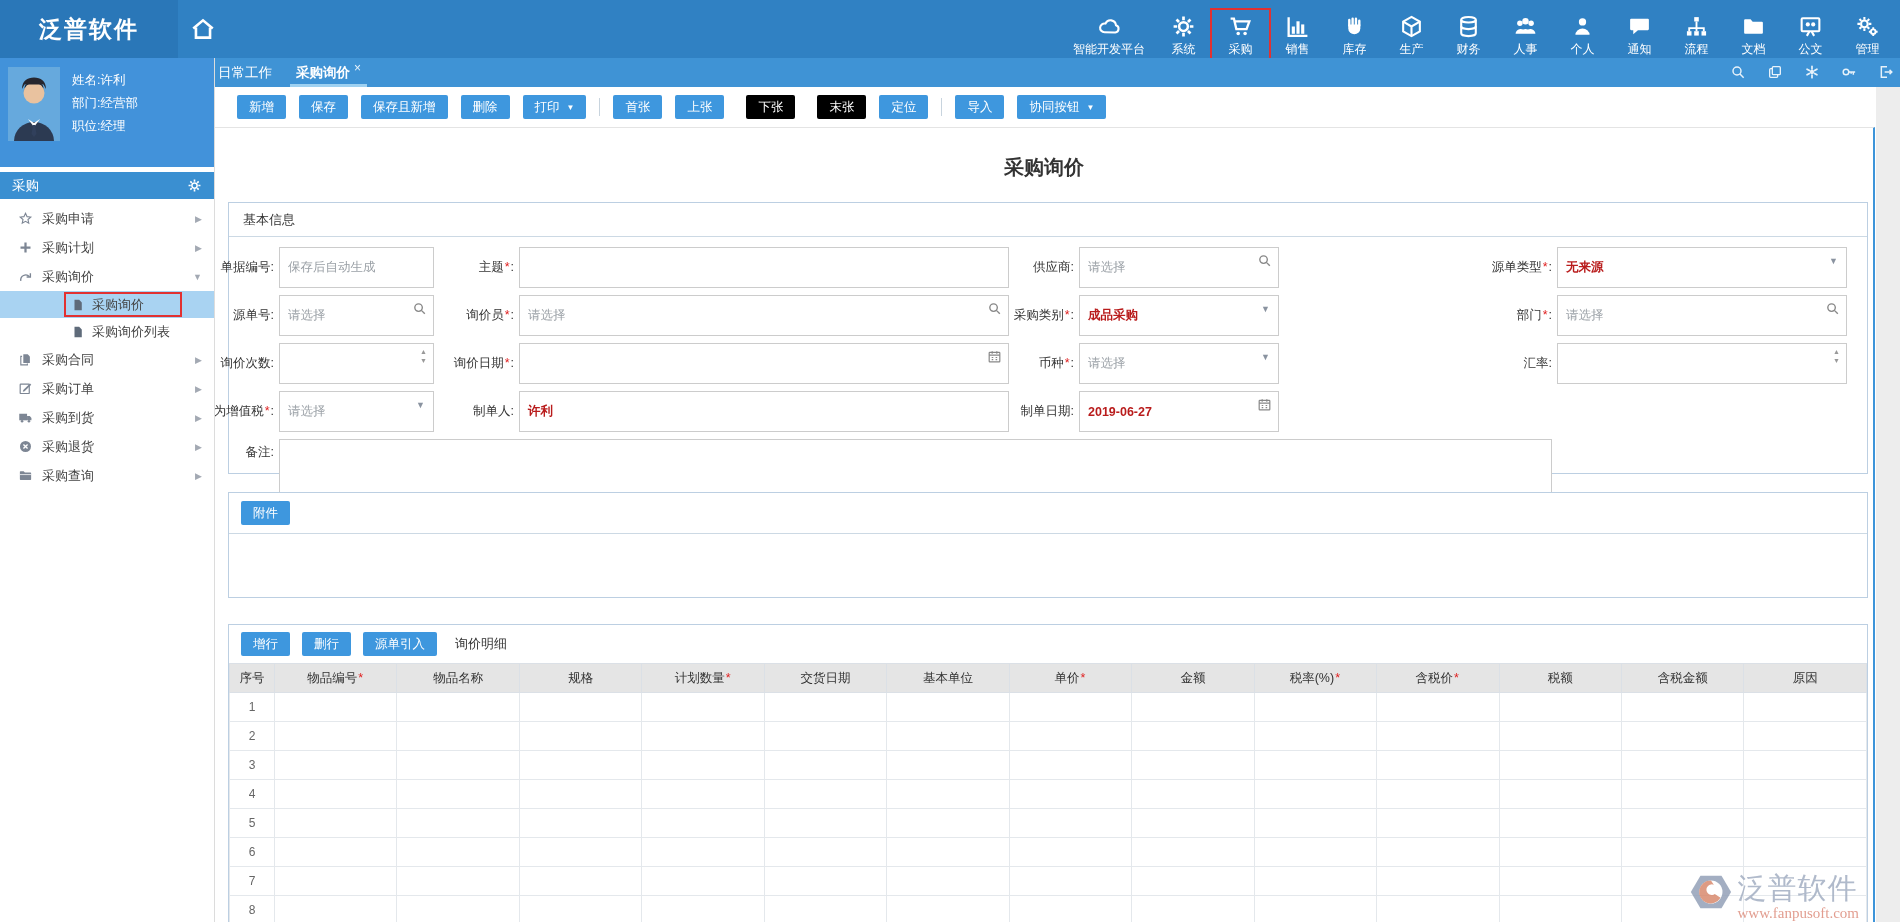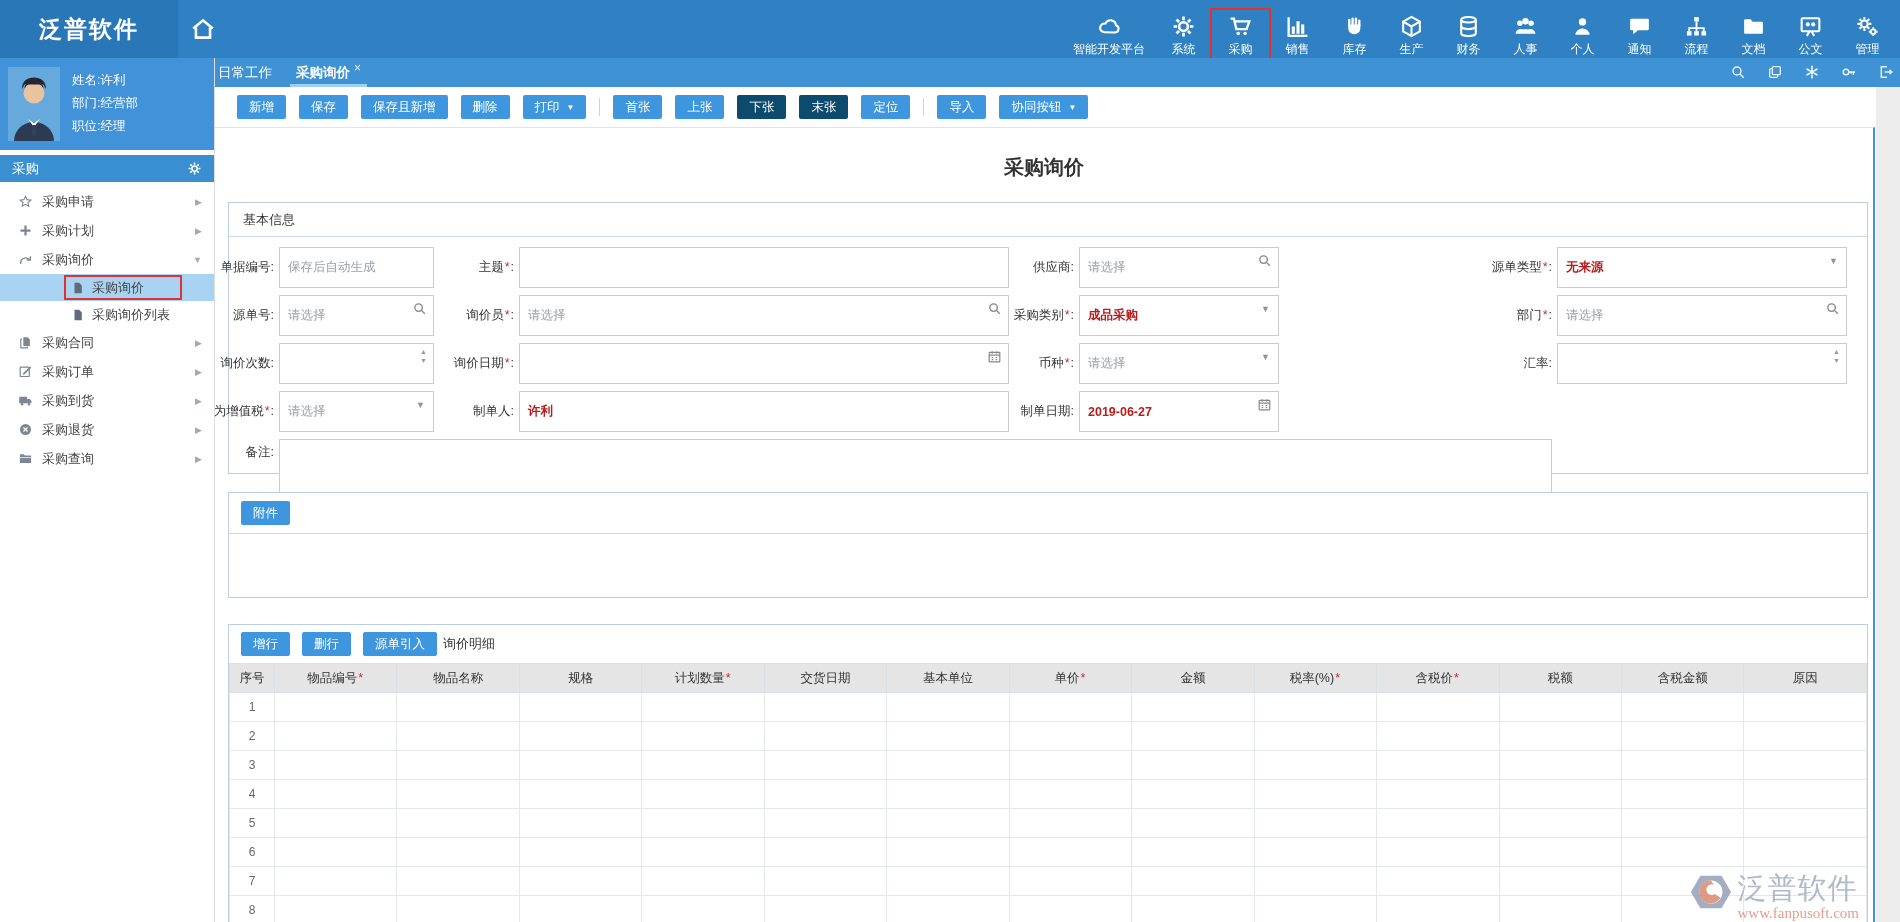--- a/index.html
+++ b/index.html
@@ -25,26 +25,26 @@
   .tab.active{font-weight:bold;}
   .tab.active::after{content:"";position:absolute;left:6px;right:6px;bottom:0;height:3px;background:#9ed1f1;}
   .tab-close{font-size:12px;margin-left:4px;position:relative;top:-5px;color:#e8f3fc;font-weight:normal;}
   #tab-tools{position:absolute;right:-8px;top:6px;display:flex;gap:21px;color:rgba(255,255,255,.88);overflow:hidden;width:178px;}
   #tab-tools .ic{width:16px;height:16px;}
   
   #toolbar{position:absolute;left:224px;top:87px;width:1660px;height:40px;background:#fff;
            display:flex;align-items:center;padding-left:13px;gap:13px;box-sizing:border-box;}
   .tbtn{height:24px;line-height:24px;padding:0 12px;background:#3e97de;color:#fff;font-size:12.5px;
         border-radius:2px;cursor:pointer;white-space:nowrap;}
-  .tbtn.light{background:#0c4a6e;}
+  .tbtn.light{background:#000000;margin-left:9px;}
   .tbtn .caret{font-size:8px;margin-left:7px;position:relative;top:-1px;}
   .tb-divider{width:1px;height:18px;background:#c8d4de;}
   
   #sidebar{position:absolute;left:0;top:58px;width:215px;height:864px;background:#fff;border-right:1px solid #dcdcdc;box-sizing:border-box;}
-  #user-panel{height:92px;background:#4292da;color:#fff;position:relative;}
+  #user-panel{height:109px;background:#4292da;color:#fff;position:relative;}
   #user-photo{position:absolute;left:8px;top:9px;width:52px;height:74px;}
   #user-lines{position:absolute;left:72px;top:11px;font-size:12.5px;line-height:23px;}
   #side-header{margin-top:5px;height:27px;background:#3a8fd1;color:#fff;display:flex;align-items:center;
                padding:0 12px;font-size:13.5px;}
   #side-header .ic{width:15px;height:15px;margin-left:auto;color:#fff;}
   #menu{padding-top:5px;}
   .menu-item{height:29px;display:flex;align-items:center;padding:0 12px 0 18px;font-size:13px;color:#444;cursor:pointer;}
   .menu-item .ic{width:15px;height:15px;margin-right:9px;color:#7d8694;}
   .chev{margin-left:auto;font-size:9px;color:#a3a9b3;}
   .menu-sub{position:relative;height:27px;display:flex;align-items:center;padding-left:71px;font-size:13px;color:#444;cursor:pointer;}
@@ -69,21 +69,21 @@
   .fin .ph{color:#9aa0a6;white-space:nowrap;}
   .fin .r-ic{position:absolute;right:6px;top:5px;width:15px;height:15px;color:#888;}
   .fin .caret{position:absolute;right:8px;top:8px;font-size:9px;color:#8a93a0;}
   .spin{position:absolute;right:6px;top:5px;display:flex;flex-direction:column;gap:3px;font-size:7px;line-height:6px;color:#999;}
   .remark-l{grid-column:1;align-self:start;margin-top:5px;}
   .remark-box{grid-column:2/8;height:72px;border:1px solid #ccc;background:#fff;align-self:start;box-sizing:border-box;}
   #attach-box{top:364px;height:106px;}
   .attach-head{height:40px;display:flex;align-items:center;padding-left:12px;border-bottom:1px solid #ccd9e4;}
   
   #items-box{top:496px;height:299px;border-bottom:none;}
-  .items-head{height:38px;display:flex;align-items:center;padding-left:12px;}
+  .items-head{height:38px;display:flex;align-items:center;padding-left:12px;gap:12px;}
   .items-tab{font-size:13px;color:#333;margin-left:6px;font-family:Liberation Serif, serif;}
   #detail-table{width:100%;border-collapse:collapse;table-layout:fixed;font-size:12.5px;}
   #detail-table th{height:26px;font-weight:normal;color:#333;background:#e5e5e5;
                    border:1px solid #dbe0e6;border-left:none;text-align:center;}
   #detail-table th:first-child{border-left:1px solid #dbe0e6;}
   #detail-table td{height:26px;border:1px solid #e4e8ec;border-left:none;}
   #detail-table td:first-child{border-left:1px solid #e4e8ec;}
   #detail-table thead tr{border-top:1px solid #dbe0e6;}
   td.num{text-align:center;color:#666;font-size:12px;}
   

